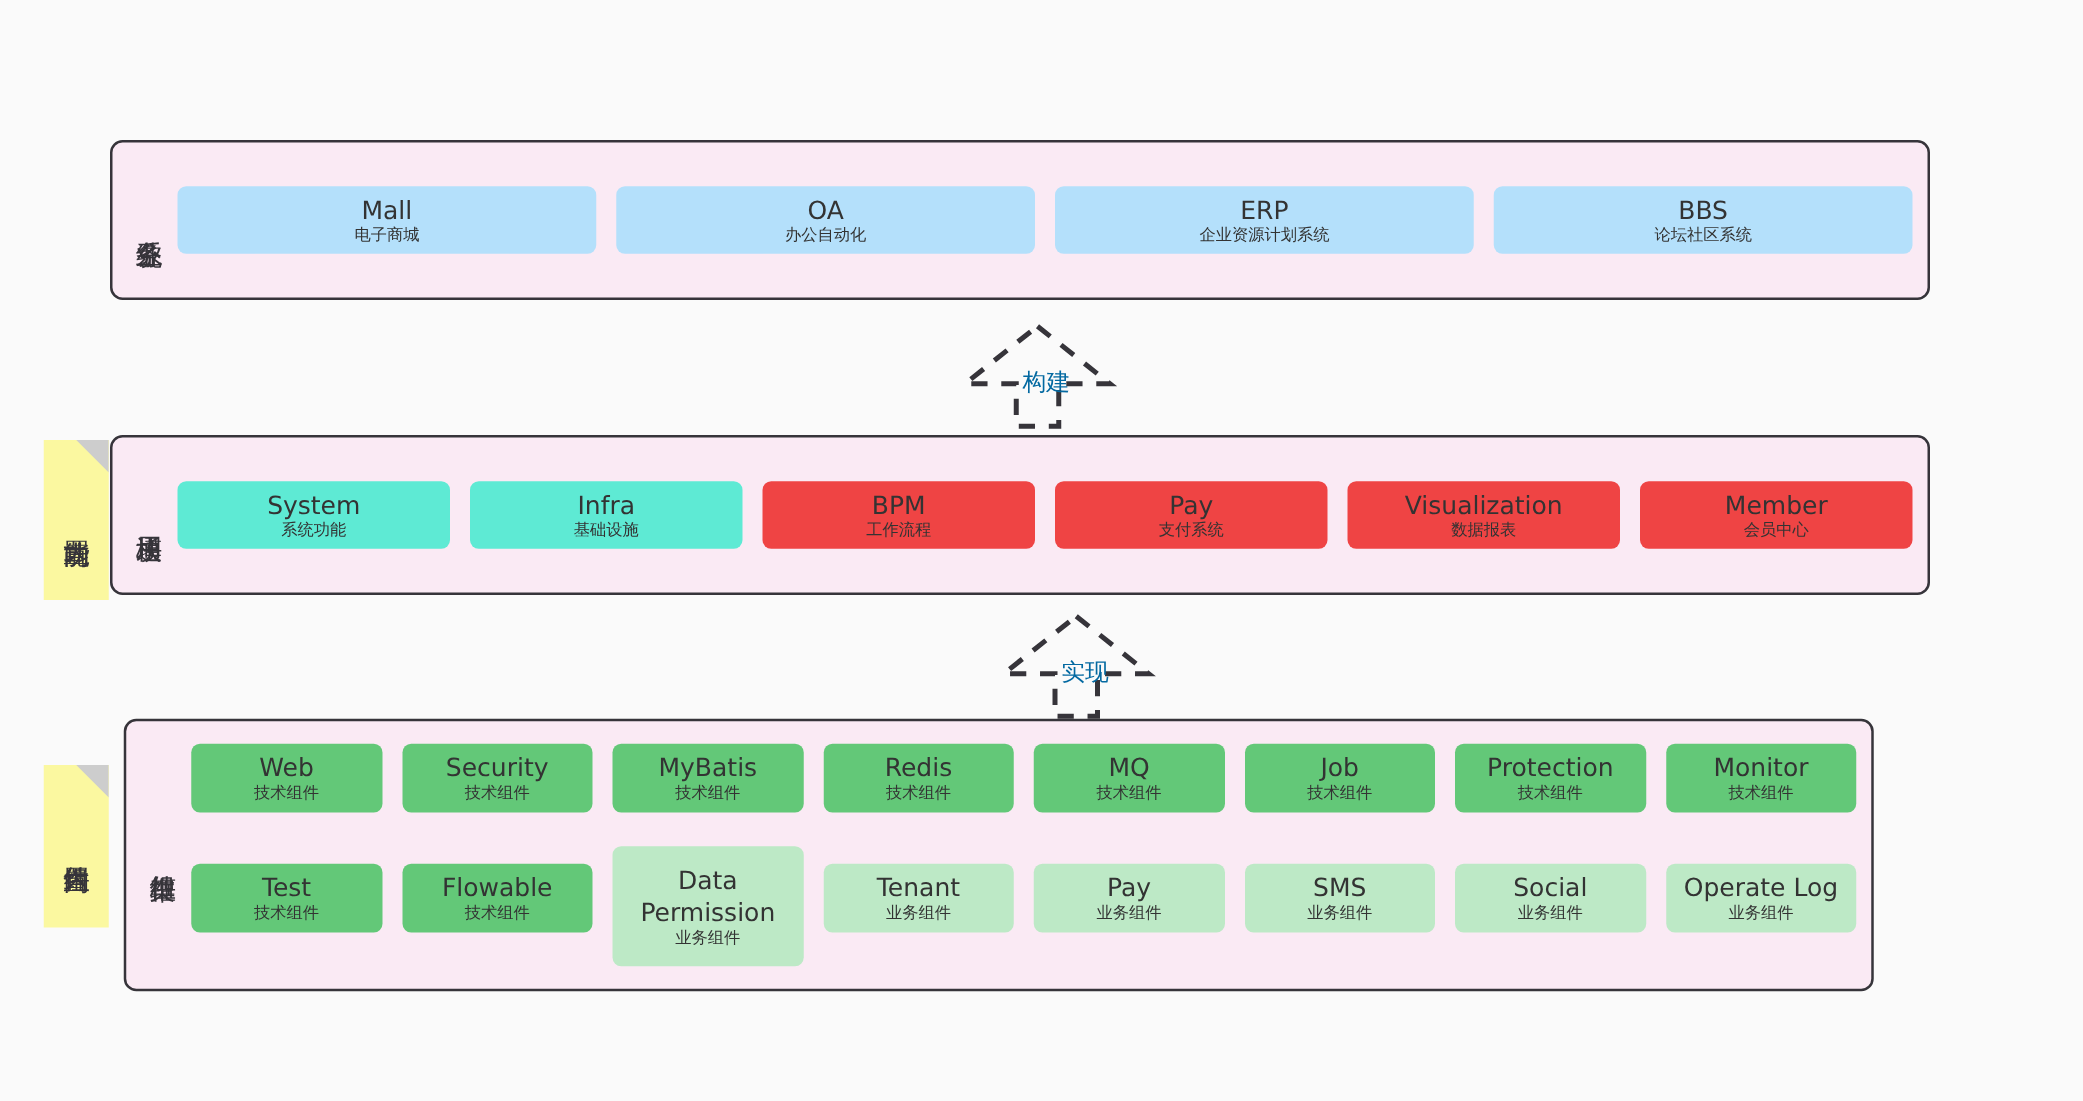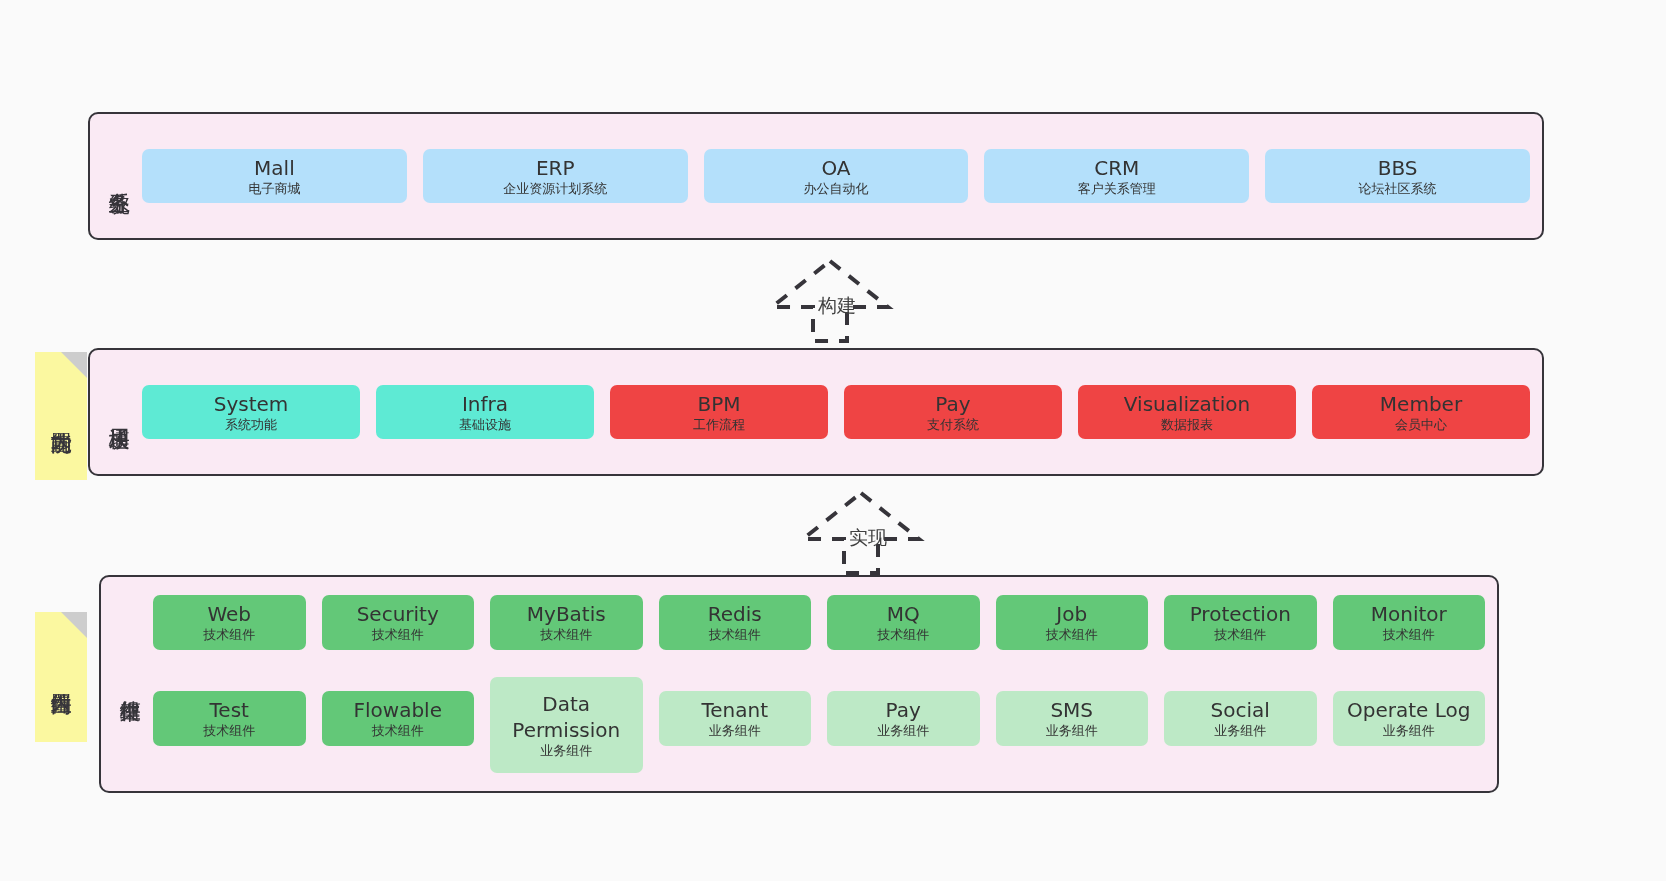--- a/index.html
+++ b/index.html
@@ -114,21 +114,21 @@
     position: absolute;
     width: 150px;
     height: 90px;
   }
   .arrow svg { display: block; width: 150px; height: 90px; }
   .arrow-label {
     position: absolute;
     left: 63px;
     top: 38px;
     font-size: 19px;
-    color: #404040;
+    color: #0369a1;
     white-space: nowrap;
     background: transparent;
     user-select: none;
   }
 
   
   #layer-business { left: 88px;  top: 112px; width: 1456px; height: 128px; }
   #layer-common   { left: 88px;  top: 348px; width: 1456px; height: 128px; }
   #layer-frame    { left: 88px;  top: 575px; width: 1400px; height: 218px; margin-left: 11px; }
 
@@ -146,30 +146,26 @@
 
 <div class="layer" id="layer-business">
   <div class="layer-label">业务系统</div>
   <div class="layer-body">
     <div class="row">
       <div class="card blue">
         <span class="t1">Mall</span>
         <span class="t2">电子商城</span>
       </div>
       <div class="card blue">
+        <span class="t1">OA</span>
+        <span class="t2">办公自动化</span>
+      </div>
+      <div class="card blue">
         <span class="t1">ERP</span>
         <span class="t2">企业资源计划系统</span>
-      </div>
-      <div class="card blue">
-        <span class="t1">OA</span>
-        <span class="t2">办公自动化</span>
-      </div>
-      <div class="card blue">
-        <span class="t1">CRM</span>
-        <span class="t2">客户关系管理</span>
       </div>
       <div class="card blue">
         <span class="t1">BBS</span>
         <span class="t2">论坛社区系统</span>
       </div>
     </div>
   </div>
 </div>
 
 <div class="arrow" id="arrow-build">

